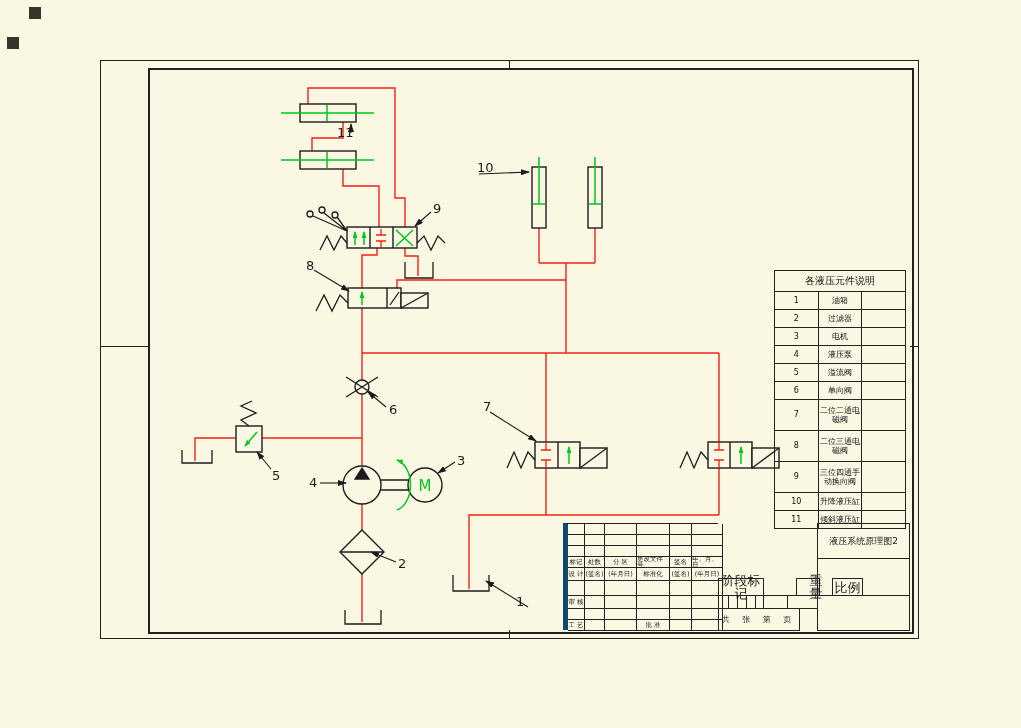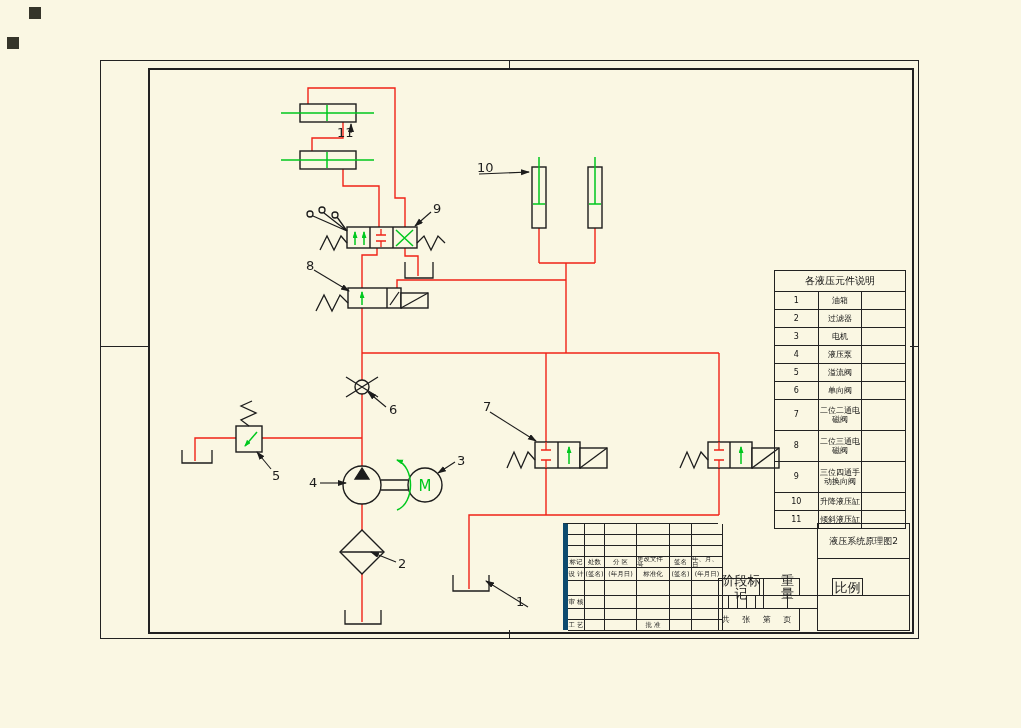--- a/index.html
+++ b/index.html
@@ -360,21 +360,21 @@
       <i></i>
     <i>工 艺</i>
       <i></i>
       <i></i>
       <i>批 准</i>
       <i></i>
       <i></i>
   </div>
 
   <div class="tb" style="left:718px;top:578px;width:46px;height:18px;">阶段标记</div>
-  <div class="tb" style="left:759px;top:578px;width:41px;height:18px;padding-left:16px;">重量</div>
+  <div class="tb" style="left:796px;top:578px;width:24px;height:18px;padding-left:16px;">重量</div>
   <div class="tb" style="left:787px;top:578px;width:31px;height:18px;margin-left:45px;">比例</div>
   <div class="tb" style="left:718px;top:595px;width:11px;height:14px;"></div>
   <div class="tb" style="left:728px;top:595px;width:10px;height:14px;"></div>
   <div class="tb" style="left:737px;top:595px;width:10px;height:14px;"></div>
   <div class="tb" style="left:746px;top:595px;width:10px;height:14px;"></div>
   <div class="tb" style="left:755px;top:595px;width:9px;height:14px;"></div>
   <div class="tb" style="left:763px;top:595px;width:25px;height:14px;"></div>
   <div class="tb" style="left:787px;top:595px;width:31px;height:14px;"></div>
   <div class="tb sheet" style="left:718px;top:608px;width:82px;height:23px;">共 张 第 页</div>
   <div class="tb dtitle" style="left:817px;top:523px;width:93px;height:36px;">液压系统原理图2</div>

